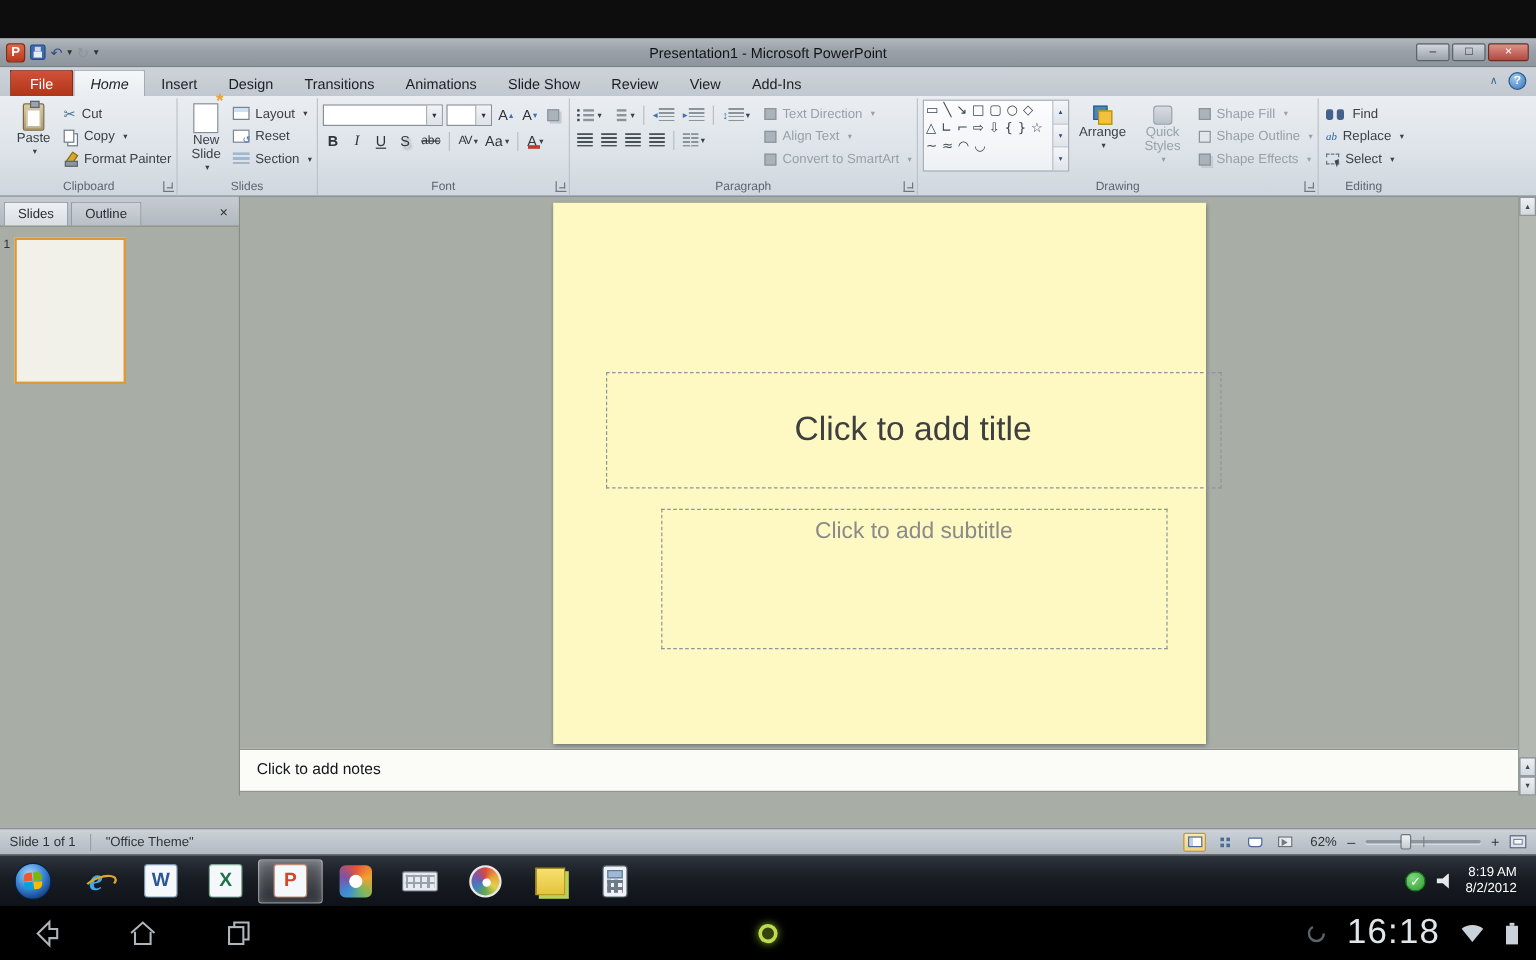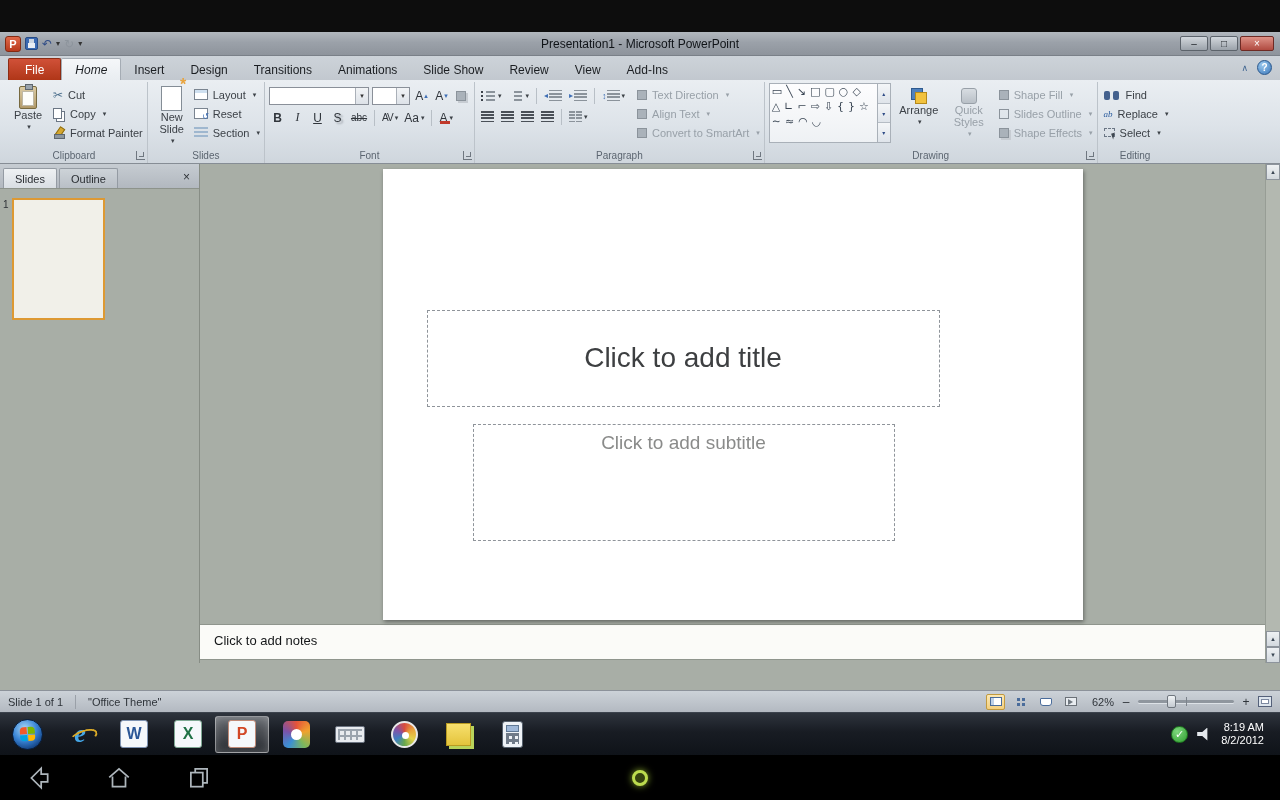--- a/index.html
+++ b/index.html
@@ -142,21 +142,21 @@
   .ptab.active{background:linear-gradient(#eef1f3,#d9dee3);}
   .pclose{margin-left:auto;padding:0 9px 4px;font-size:12px;color:#30353a;}
   .thumbwrap{display:flex;align-items:flex-start;padding:9px 3px;gap:3px;}
   .thumbnum{font-size:10px;color:#2e3237;padding-top:1px;}
   .thumb{width:93px;height:122px;background:#f1f0e9;border:2px solid #dd9933;}
 
   .editor{flex:1;display:flex;flex-direction:column;min-width:0;}
   .edrow{flex:1;display:flex;min-height:0;}
   .edmain{flex:1;display:flex;flex-direction:column;min-width:0;}
   .canvas{flex:1;display:flex;align-items:center;justify-content:center;min-height:0;}
-  .slide{width:700px;height:451px;background:#ffffff;box-shadow:1px 2px 4px rgba(0,0,0,.4);position:relative;}
+  .slide{width:544px;height:451px;background:#fef9c3;box-shadow:1px 2px 4px rgba(0,0,0,.4);position:relative;}
   .ph{position:absolute;border:1px dashed #8f949a;}
   .ph-title{left:44px;top:141px;width:513px;height:97px;display:flex;align-items:center;justify-content:center;
     font-size:28px;color:#3d3f41;}
   .ph-sub{left:90px;top:255px;width:422px;height:117px;display:flex;justify-content:center;align-items:flex-start;
     padding-top:7px;font-size:19px;color:#8a8b8a;}
   .notesbar{height:36px;flex:none;background:#fbfbf8;border-top:1px solid #8f958d;border-bottom:1px solid #8f958d;
     display:flex;align-items:flex-start;margin-bottom:3px;}
   .notes-text{flex:1;padding:8px 0 0 14px;font-size:13px;color:#141618;}
   .edscroll{width:15px;flex:none;display:flex;flex-direction:column;background:#b3b8b0;border-left:1px solid #979d95;}
   .sbtn{height:16px;flex:none;background:linear-gradient(#eef1f3,#d3d9de);border:1px solid #8d949c;
@@ -503,21 +503,21 @@
             <span class="dd">▾</span>
           </div>
           <div class="smcol" style="padding-left:4px">
             <div class="smbtn disabled">
               <span class="mi"></span>
               <span>Shape Fill</span>
               <span class="dd">▾</span>
             </div>
             <div class="smbtn disabled">
               <span class="mi outline"></span>
-              <span>Slides Outline</span>
+              <span>Shape Outline</span>
               <span class="dd">▾</span>
             </div>
             <div class="smbtn disabled">
               <span class="mi shadowed"></span>
               <span>Shape Effects</span>
               <span class="dd">▾</span>
             </div>
           </div>
         </div>
         <div class="glabel">Drawing</div>
@@ -673,14 +673,27 @@
         </svg>
       </span>
       <span class="navbtn">
         <svg width="30" height="26" viewBox="0 0 24 24" fill="none" stroke="#aeb6bc" stroke-width="1.6">
           <rect x="4.5" y="7" width="11" height="13"></rect>
             <path d="M8.5 7 V3.5 H19.5 V16.5 H15.5"></path>
         </svg>
       </span>
     </div>
     <span class="centerbtn"></span>
+    <div class="astatus">
+      <svg width="18" height="18" viewBox="0 0 18 18" fill="none">
+        <circle cx="9" cy="9" r="6.2" stroke="#5b6368" stroke-width="2" stroke-dasharray="26 13"></circle>
+      </svg>
+      <span class="aclock">16:18</span>
+      <svg width="22" height="19" viewBox="0 0 22 19">
+        <path d="M11 17 L2 6 A14.5 14.5 0 0 1 20 6 Z" fill="#c9d2d8"></path>
+      </svg>
+      <svg width="12" height="20" viewBox="0 0 12 20">
+        <rect x="4" y="1" width="4" height="2.5" fill="#c9d2d8"></rect>
+        <rect x="1" y="3.5" width="10" height="15.5" fill="#c9d2d8"></rect>
+      </svg>
+    </div>
   </div>
 </div>
 
 </body></html>

